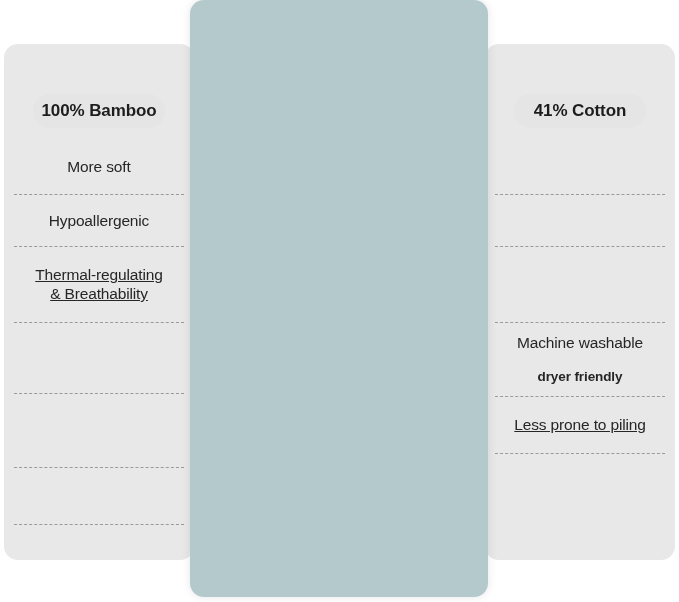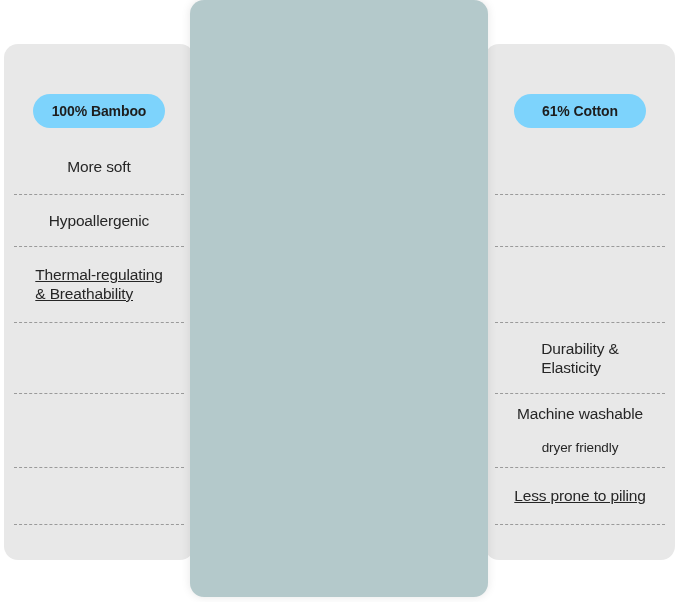--- a/index.html
+++ b/index.html
@@ -50,23 +50,23 @@
     position: absolute;
     border-radius: 20px;
     display: flex;
     align-items: center;
     justify-content: center;
     text-align: center;
     white-space: nowrap;
   }
 
   .badge-side {
-    background: #7dd3fc;
+    background: #e5e5e5;
     color: #1d1d1d;
-    font-size: 14px;
+    font-size: 17px;
     font-weight: bold;
     letter-spacing: -0.1px;
     height: 34px;
     top: 94px;
     width: 132px;
   }
 
   #badge-left  { left: 33px; }
   #badge-right { left: 514px; }
 
@@ -91,21 +91,21 @@
 
   #rows-left   { left: 14px;  top: 140px; width: 170px; }
   #rows-right  { left: 495px; top: 140px; width: 170px; }
   #rows-center { left: 212px; top: 130px; width: 254px; }
 
   .row {
     display: flex;
     flex-direction: column;
     align-items: center;
     justify-content: center;
-    text-align: left;
+    text-align: center;
     position: relative;
   }
 
   .row .rule {
     position: absolute;
     left: 0;
     right: 0;
     bottom: 0;
     height: 0;
     border-bottom: 1.5px dashed #9a9a9a;
@@ -121,21 +121,21 @@
   }
   .row .main-label {
     font-size: 15.5px;
     line-height: 1.22;
     font-weight: normal;
     letter-spacing: -0.15px;
   }
   .row .sub-label {
     font-size: 13.5px;
     line-height: 1.25;
-    font-weight: normal;
+    font-weight: bold;
     letter-spacing: -0.1px;
     margin-top: 16px;
   }
 
   
   #rows-center .row { color: #ffffff; }
   #rows-center .row .main-label {
     font-size: 23px;
     line-height: 1.18;
     letter-spacing: -0.4px;
@@ -169,21 +169,21 @@
   <div class="panel panel-side" id="panel-left"></div>
 
   <div class="panel panel-side" id="panel-right"></div>
 
   <div class="panel" id="panel-center"></div>
 
   <div class="badge badge-side" id="badge-left">100% Bamboo</div>
 
   <div class="badge" id="badge-center">Bamboo Cotton Blend</div>
 
-  <div class="badge badge-side" id="badge-right">61% Cotton</div>
+  <div class="badge badge-side" id="badge-right">41% Cotton</div>
 
   <div class="rows" id="rows-left">
     <div class="row r1">
       <span class="main-label">More soft</span>
 
       <span class="rule"></span>
     </div>
     <div class="row r2">
       <span class="main-label">Hypoallergenic</span>
 
@@ -247,25 +247,20 @@
       <span class="rule"></span>
     </div>
     <div class="row r2 empty">
 
       <span class="rule"></span>
     </div>
     <div class="row r3 empty">
 
       <span class="rule"></span>
     </div>
-    <div class="row r4">
-      <span class="main-label">Durability &amp;<br>Elasticity</span>
-
-      <span class="rule"></span>
-    </div>
     <div class="row r5">
       <span class="main-label">Machine washable</span>
       <span class="sub-label">dryer friendly</span>
       <span class="rule"></span>
     </div>
     <div class="row r6">
       <span class="main-label">Less prone to piling</span>
 
       <span class="rule"></span>
     </div>

